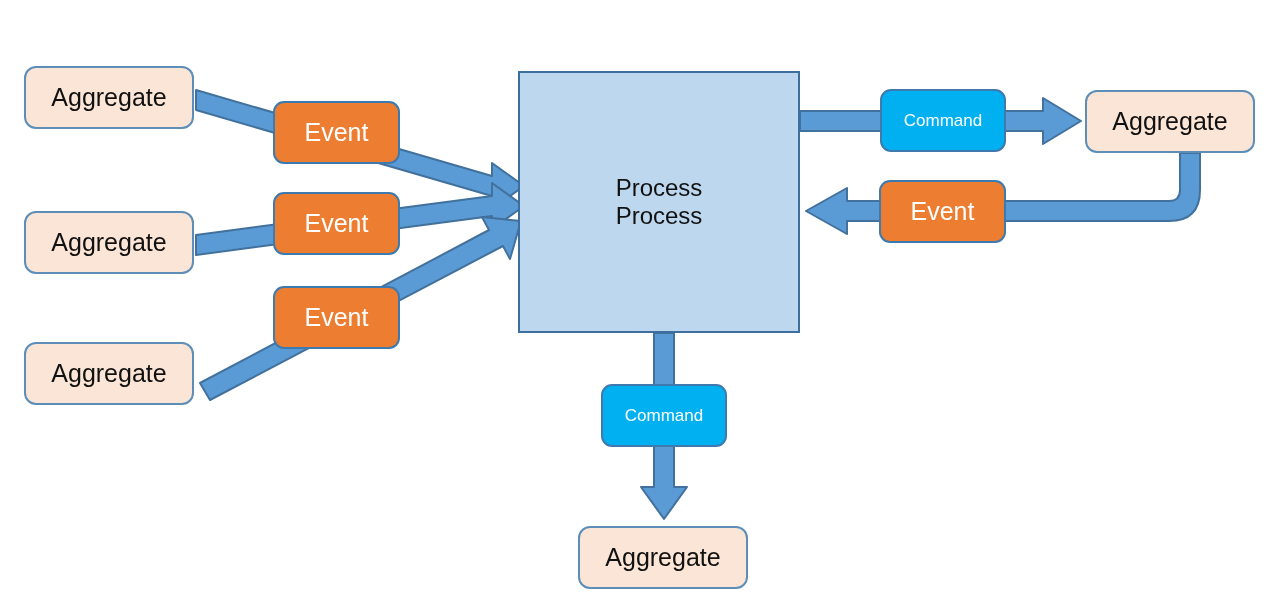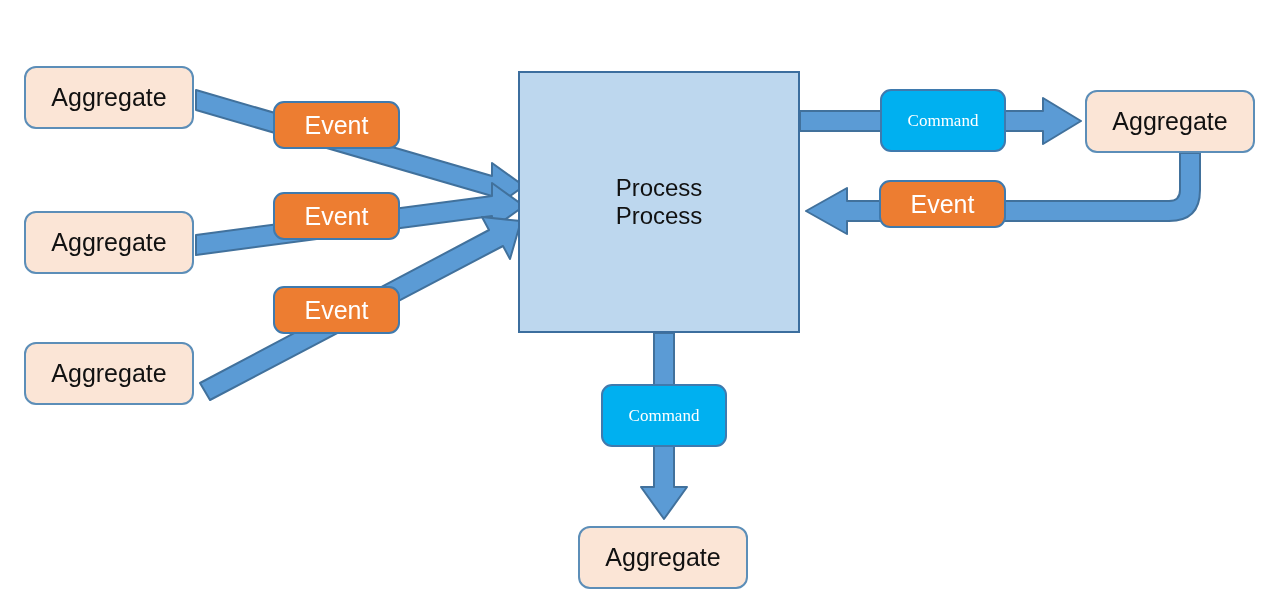--- a/index.html
+++ b/index.html
@@ -42,31 +42,30 @@
     width: 170px;
     height: 63px;
   }
   .event {
     background: #ED7D31;
     border: 2px solid #3F7AAE;
     border-radius: 11px;
     color: #ffffff;
     font-size: 25px;
     width: 127px;
-    height: 48px;
+    height: 63px;
   }
   .command {
     background: #00B0F0;
     border: 2px solid #3F7AAE;
     border-radius: 11px;
     color: #ffffff;
     font-size: 17px;
     width: 126px;
     height: 63px;
-    font-family: Liberation Serif, serif;
   }
   .process-manager {
     background: #BDD7EE;
     border: 2px solid #3C6E9E;
     border-radius: 0;
     color: #111111;
     font-size: 24px;
     left: 518px;
     top: 71px;
     width: 282px;

